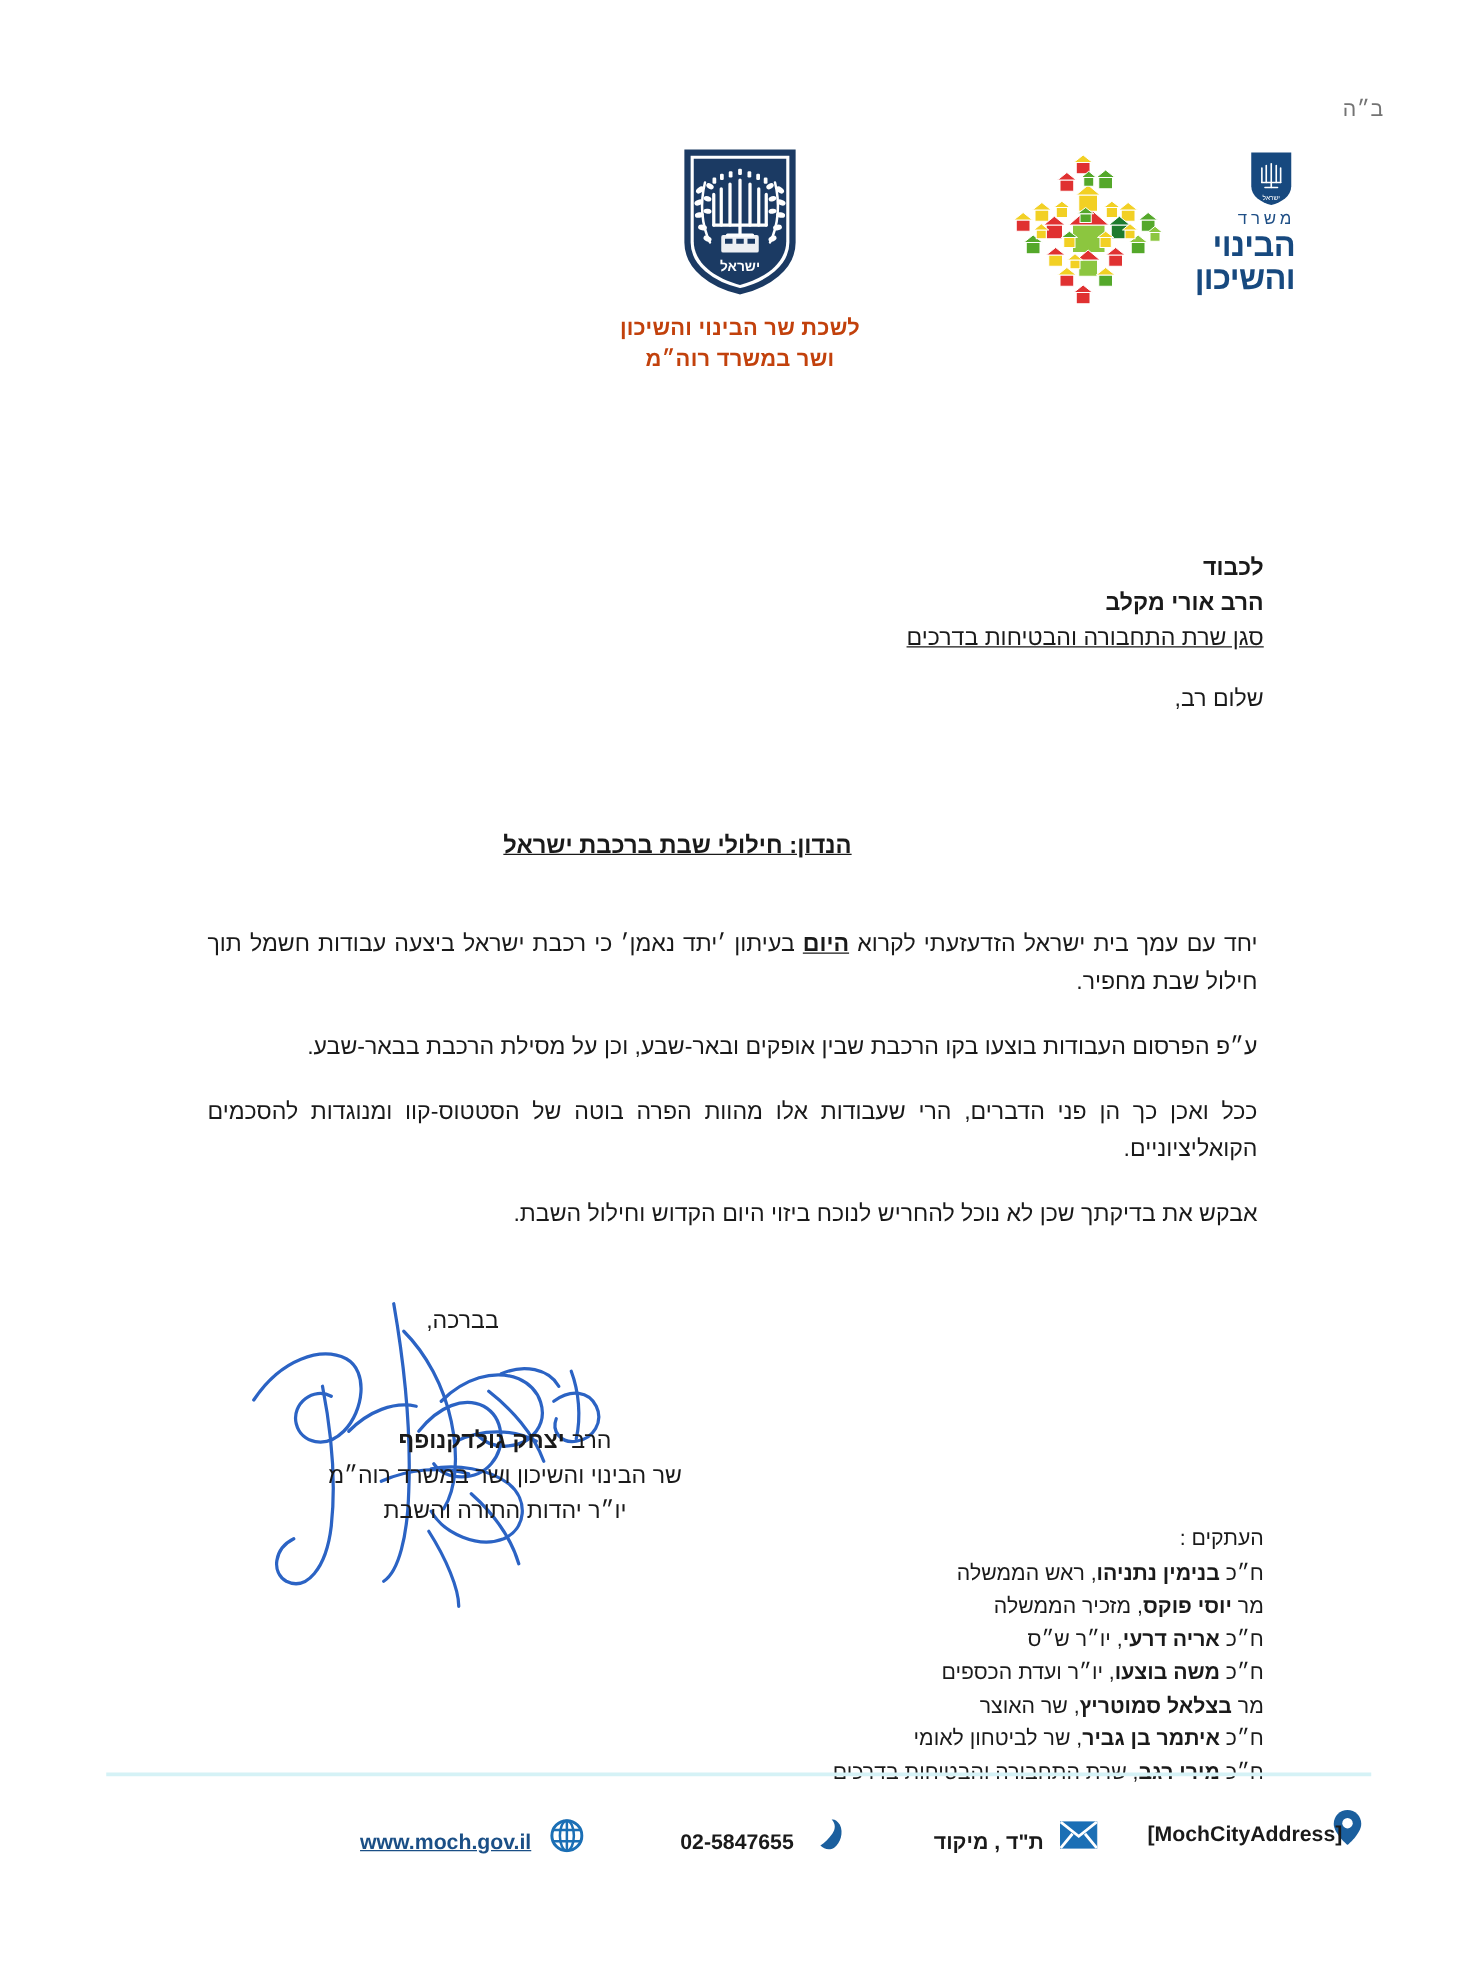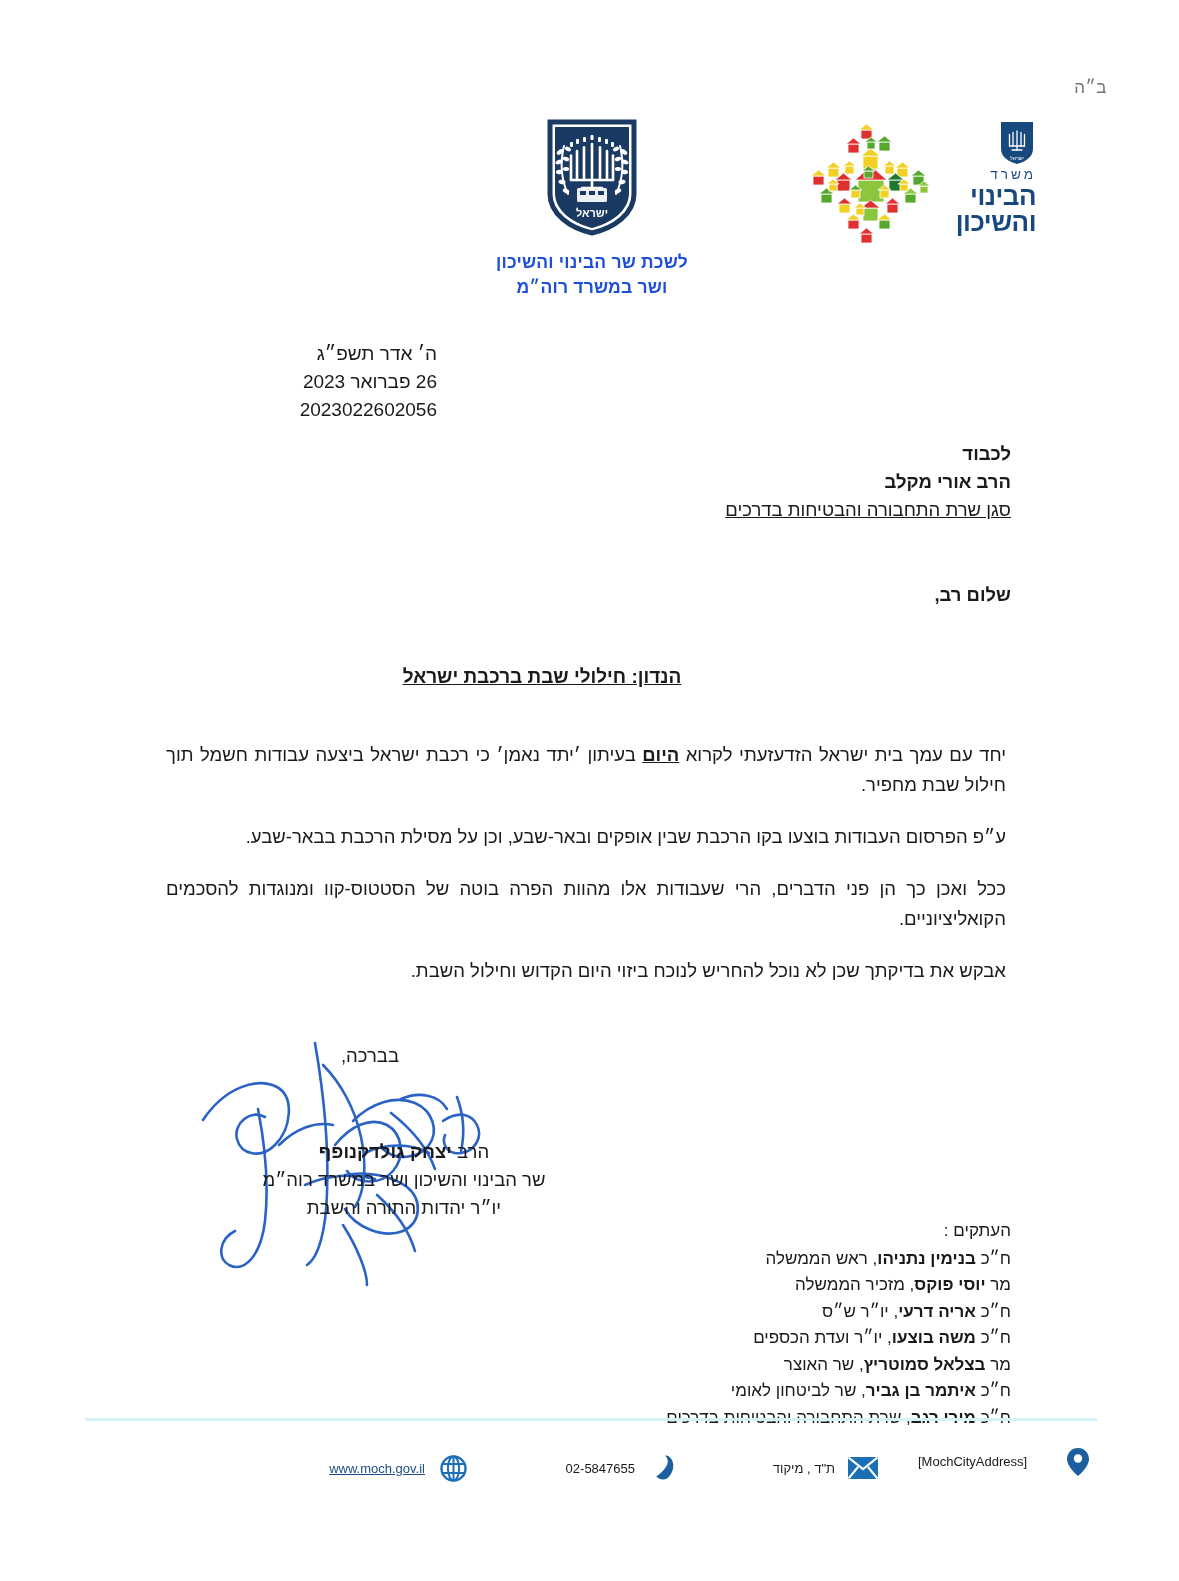--- a/index.html
+++ b/index.html
@@ -44,21 +44,21 @@
     top: 0;
     width: 290px;
     text-align: center;
   }
   .emblem-svg { display: block; margin: 0 auto; }
 
   .bureau-title {
     margin-top: 14px;
     font-size: 17.5px;
     font-weight: bold;
-    color: #1d4ed8;
+    color: #c2410c;
     line-height: 1.45;
     letter-spacing: 0.2px;
   }
 
   .ministry-logo {
     position: absolute;
     right: 143px;
     top: 2px;
     width: 230px;
     height: 140px;
@@ -118,24 +118,24 @@
     text-align: right;
     direction: rtl;
     font-size: 18.5px;
     line-height: 1.52;
   }
   .addressee .b { font-weight: bold; }
   .addressee .u { text-decoration: underline; }
 
   .greeting {
     position: absolute;
-    top: 584px;
+    top: 548px;
     right: 168px;
     font-size: 18.5px;
-    font-weight: bold;
+    font-weight: normal;
     direction: rtl;
   }
 
   
   .subject {
     position: absolute;
     top: 666px;
     left: 0;
     width: 1084px;
     text-align: center;
@@ -223,25 +223,26 @@
     position: absolute;
     top: 1438px;
     left: 0;
     width: 1179px;
     height: 90px;
     direction: rtl;
   }
   .fitem {
     position: absolute;
     display: flex;
-    align-items: center;
+    align-items: flex-end;
     gap: 12px;
-    font-size: 13px;
+    font-size: 17px;
     color: #1a1a1a;
     white-space: nowrap;
+    font-weight: bold;
   }
   .fitem .ficon {
     flex: 0 0 auto;
     width: 32px;
     height: 32px;
     display: flex;
     align-items: center;
     justify-content: center;
   }
   .f-addr { right: 85px; top: 8px; }
@@ -483,25 +484,20 @@
             </g>
           <g>
               <rect x="55" y="88" width="8" height="7" fill="#f2d024"></rect>
              <path d="M53 88 L59 83 L65 88 Z" fill="#f2d024"></path>
             </g>
         </g>
       </svg>
     </div>
   </div>
 
-  <div class="date-block">
-    <div>ה׳ אדר תשפ״ג</div>
-    <div>26 פברואר 2023</div>
-    <div>2023022602056</div>
-  </div>
 
   <div class="addressee">
     <div class="b">לכבוד</div>
     <div class="b">הרב אורי מקלב</div>
     <div class="u">סגן שרת התחבורה והבטיחות בדרכים</div>
   </div>
 
   <div class="greeting">שלום רב,</div>
 
   <div class="subject">

